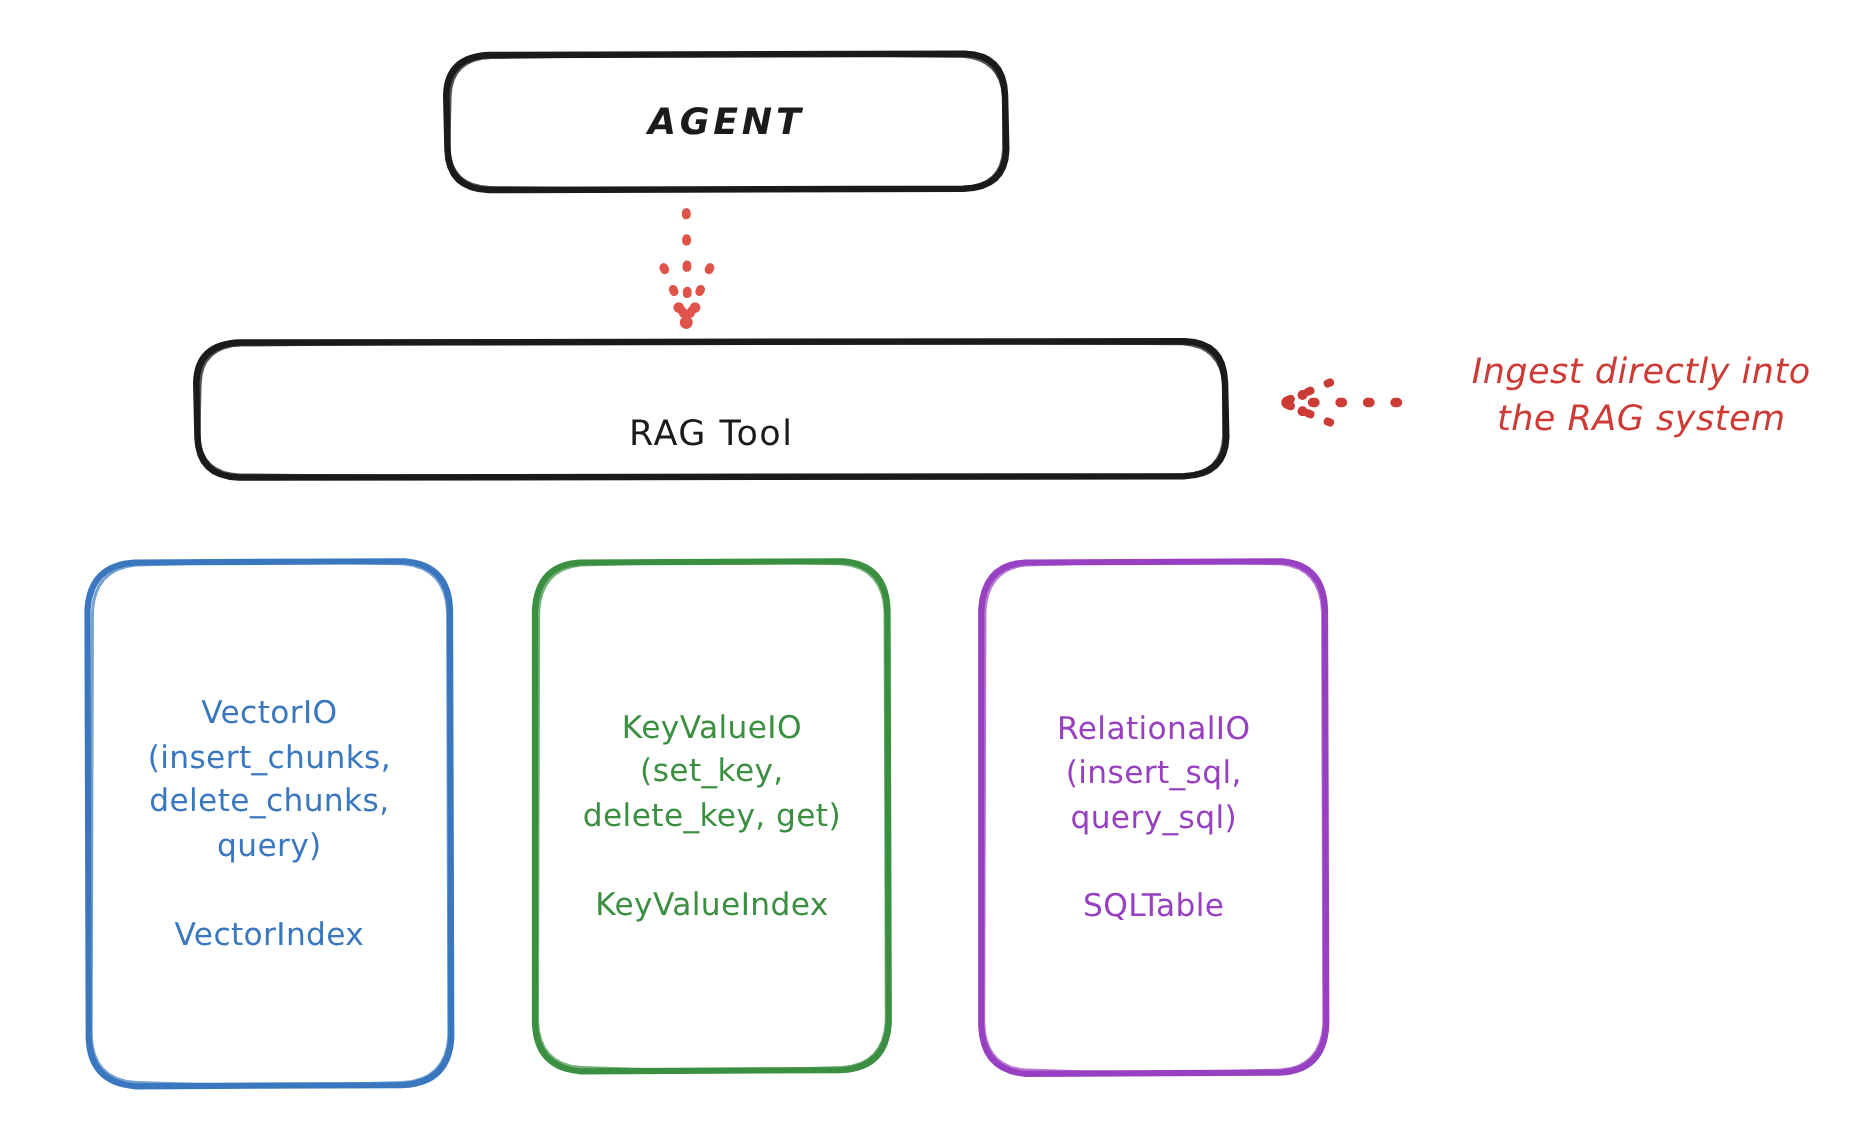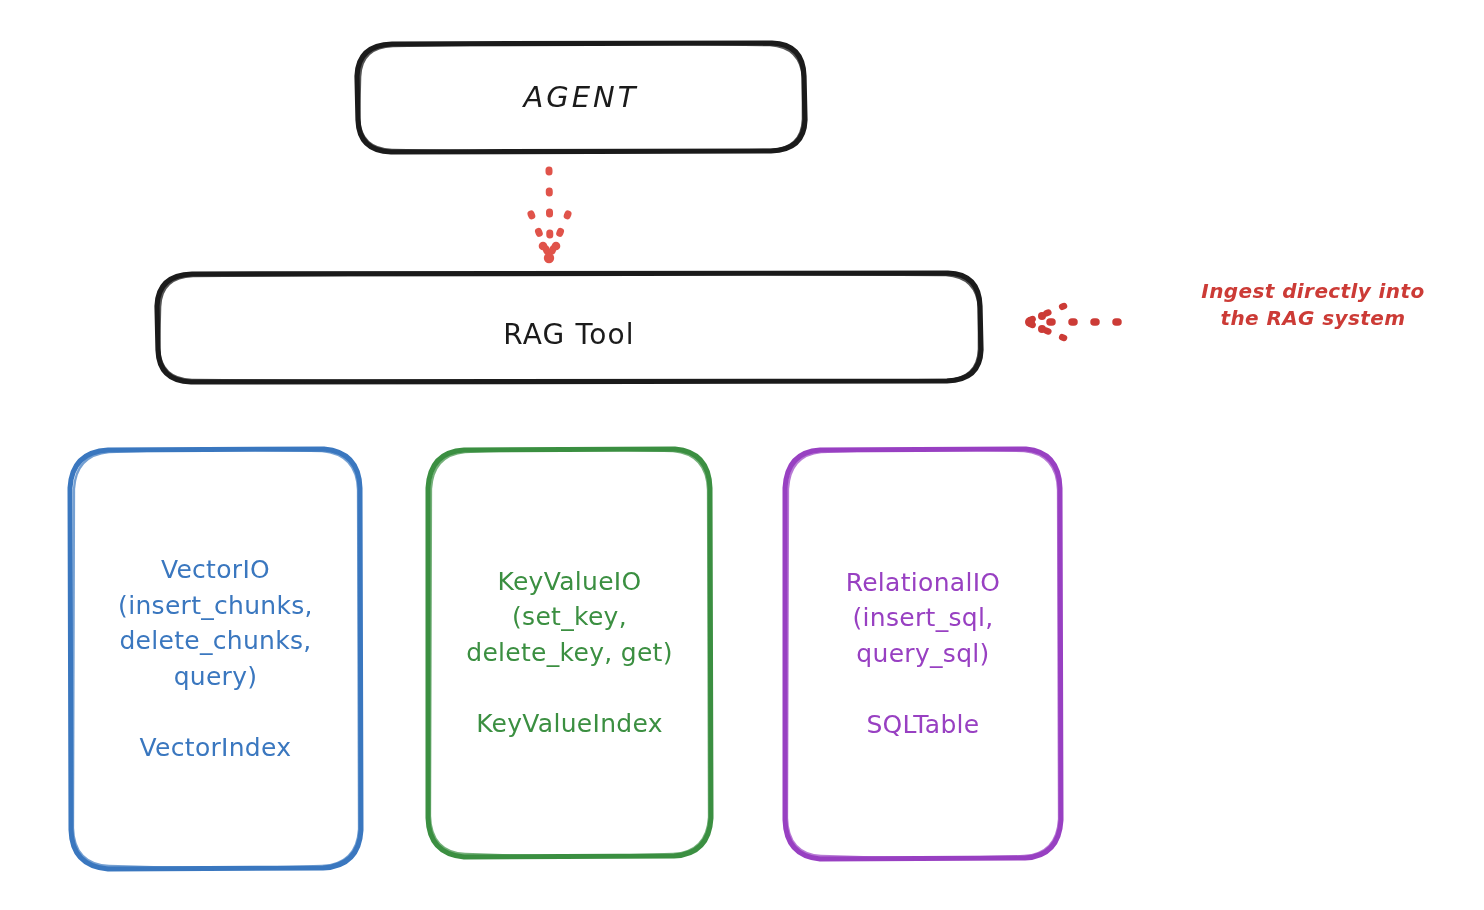--- a/index.html
+++ b/index.html
@@ -45,29 +45,29 @@
   #agent-node {
     left: 357px;
     top: 42px;
     width: 448px;
     height: 111px;
   }
   #agent-node .node-label {
     font-family: "DejaVu Sans", sans-serif;
     font-size: 29px;
     font-style: italic;
-    font-weight: 400;
+    font-weight: 700;
     letter-spacing: 3px;
     color: #1b1b1b;
   }
 
   
   #ragtool-node {
     left: 157px;
-    top: 270px;
+    top: 282px;
     width: 824px;
     height: 129px;
   }
   #ragtool-node .node-label {
     font-family: "DejaVu Sans", sans-serif;
     font-size: 28px;
     font-weight: 500;
     letter-spacing: 1.2px;
     color: #1b1b1b;
   }
@@ -106,22 +106,22 @@
   
   #annotation-note {
     position: absolute;
     left: 1148px;
     top: 278px;
     width: 330px;
     text-align: center;
   }
   #annotation-note .note-text {
     font-family: "DejaVu Sans", sans-serif;
-    font-size: 20px;
-    font-weight: 700;
+    font-size: 28px;
+    font-weight: 400;
     font-style: italic;
     line-height: 1.35;
     color: #cc3b36;
     white-space: pre-line;
     letter-spacing: 0.4px;
   }
 </style>
 </head>
 <body>
 

